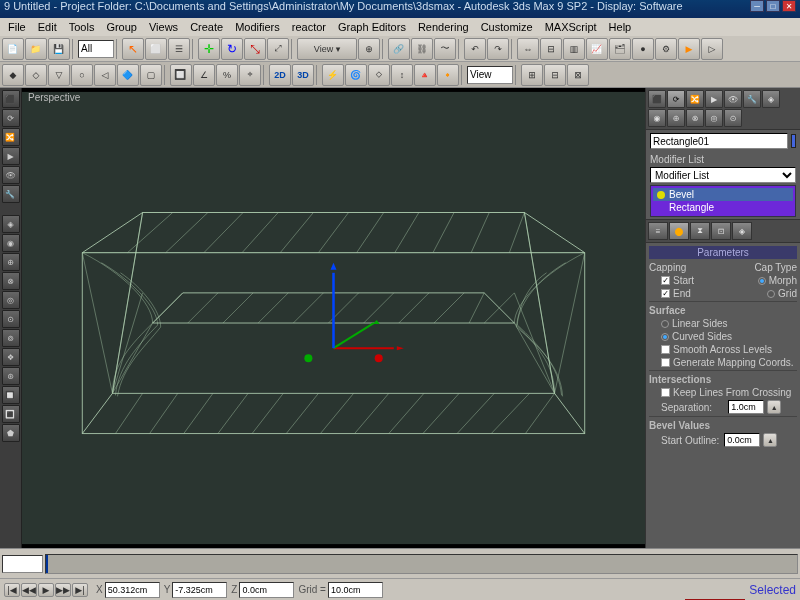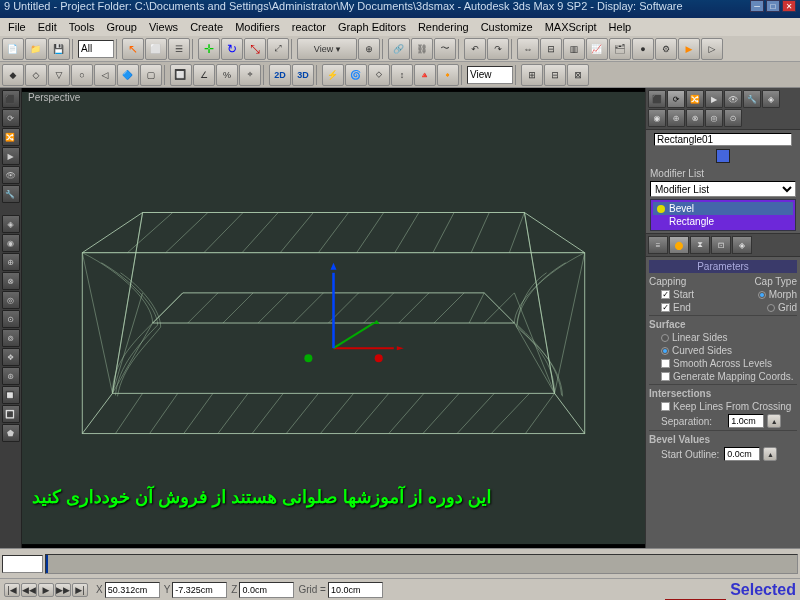--- a/index.html
+++ b/index.html
@@ -158,21 +158,20 @@
       border-radius: 1px;
     }
 
     
     #object-name-row {
       padding: 3px 4px;
       display: flex;
       align-items: center;
       gap: 3px;
       background: #5a5a5a;
-      flex-direction: column;
     }
     #object-name-input {
       flex: 1;
       height: 16px;
       background: #fff;
       border: 1px inset #333;
       color: #000;
       font-size: 10px;
       padding: 0 2px;
     }
@@ -360,22 +359,22 @@
       background: #1d4ed8;
       color: #fff;
       padding: 1px 5px;
       border: 1px solid #991111;
       font-size: 12px;
       cursor: pointer;
       margin-top: 36px;
     }
     .selected-label {
       color: #3333cc;
-      font-weight: bold;
-      font-size: 16px;
+      font-weight: normal;
+      font-size: 12px;
     }
 
     
     #timeline-area {
       height: 30px;
       background: #c8c4bc;
       display: flex;
       align-items: center;
       border-top: 1px solid #888;
       padding: 0 2px;
@@ -626,21 +625,20 @@
 
       <polygon points="373,253 373,257 380,255" fill="#cc0000"></polygon>
       <polygon points="353,227 349,231 356,231" fill="#00aa00"></polygon>
       <polygon points="307,177 313,177 310,170" fill="#0044ff"></polygon>
 
       <circle cx="285" cy="265" r="4" fill="#00aa00"></circle>
       <circle cx="355" cy="265" r="4" fill="#cc0000"></circle>
 
     </svg>
 
-    <div id="persian-text">این دوره از آموزشها صلوانی هستند از فروش آن خودداری کنید</div>
   </div>
 
   <div id="right-panel">
 
     <div id="rp-top">
       <div class="rp-icon-btn">⬛</div>
       <div class="rp-icon-btn" style="background:linear-gradient(to bottom,#aaa,#777); color:#000;">⟳</div>
       <div class="rp-icon-btn">🔀</div>
       <div class="rp-icon-btn">▶</div>
       <div class="rp-icon-btn">👁</div>

